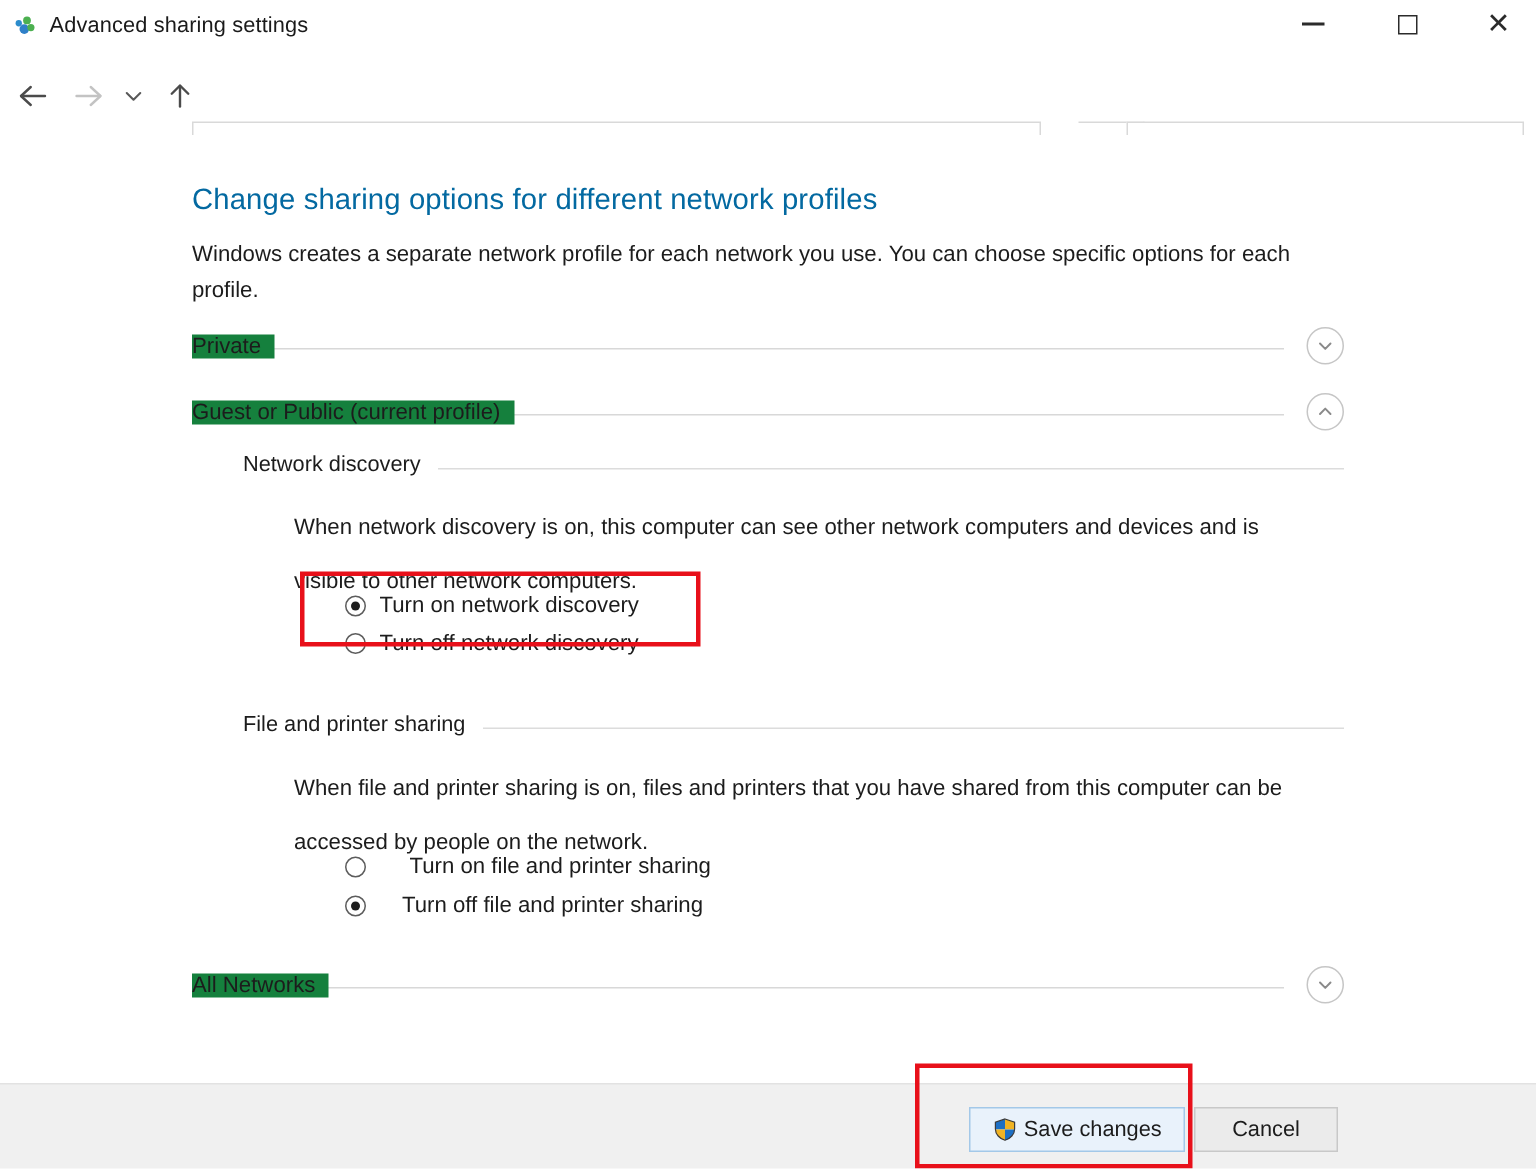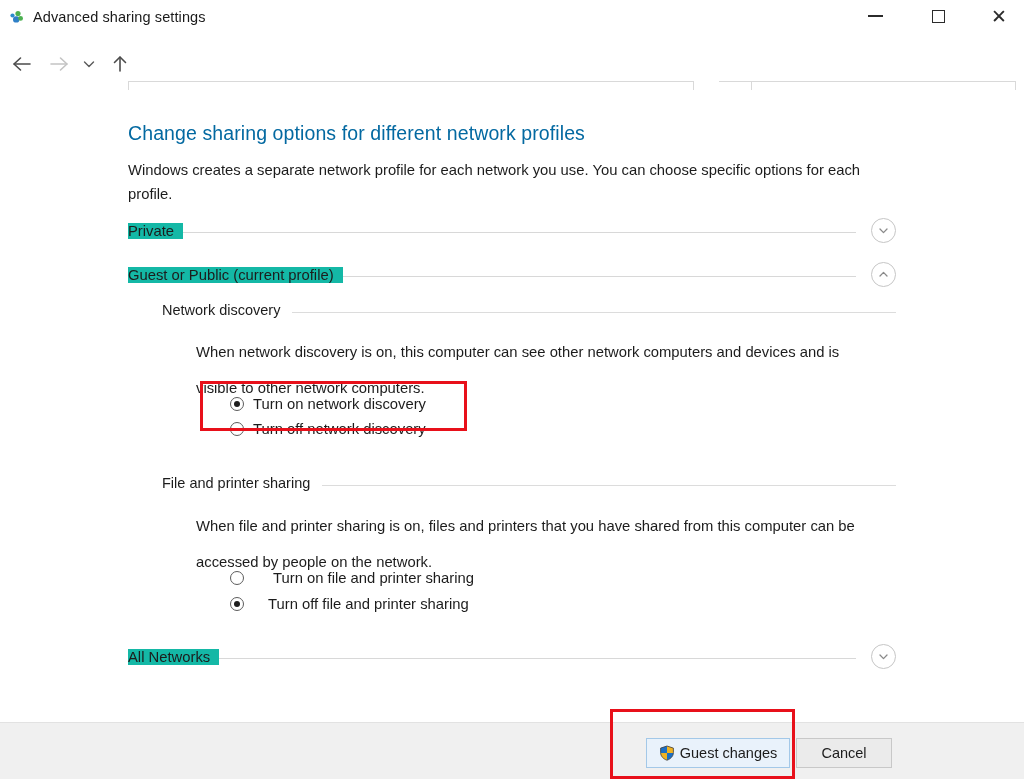--- a/index.html
+++ b/index.html
@@ -189,21 +189,21 @@
     left: 128px;
     width: 768px;
     height: 26px;
   }
   .profile-label {
     position: absolute;
     left: 0; top: 2px;
     font-size: 14.8px;
     color: #1c1c1c;
     white-space: nowrap;
-    background: #14b8a6;
+    background: #15803d;
     padding-right: 9px;
     z-index: 2;
   }
   .profile-line {
     position: absolute;
     left: 0; right: 40px; top: 11px;
     height: 1px;
     background: #d8d8d8;
     z-index: 1;
   }
@@ -507,21 +507,21 @@
     <span class="shield-icon">
       <svg width="16" height="16" viewBox="0 0 16 16">
         <path d="M8 1 L14.4 3.1 V7.6 C14.4 11.2 11.6 14.1 8 15.2 C4.4 14.1 1.6 11.2 1.6 7.6 V3.1 Z" fill="#ffffff"></path>
         <path d="M8 1 L8 8 L1.6 8 V3.1 Z" fill="#1c6fc4"></path>
         <path d="M8 1 L14.4 3.1 V8 L8 8 Z" fill="#f0b323"></path>
         <path d="M1.6 8 L8 8 L8 15.2 C4.4 14.1 1.6 11.2 1.6 7.6 Z" fill="#f0b323"></path>
         <path d="M8 8 L14.4 8 V7.6 C14.4 11.2 11.6 14.1 8 15.2 Z" fill="#1c6fc4"></path>
         <path d="M8 1 L14.4 3.1 V7.6 C14.4 11.2 11.6 14.1 8 15.2 C4.4 14.1 1.6 11.2 1.6 7.6 V3.1 Z" fill="none" stroke="#3a3a3a" stroke-width="0.8"></path>
       </svg>
     </span>
-    <span>Guest changes</span>
+    <span>Save changes</span>
   </div>
 
   <div class="btn btn-cancel">
     <span>Cancel</span>
   </div>
 </div>
 
 <div class="red-box red-box-discovery" style="border-color: rgb(232, 16, 26);"></div>
 <div class="red-box red-box-save" style="border-color: rgb(232, 16, 26);"></div>
 

